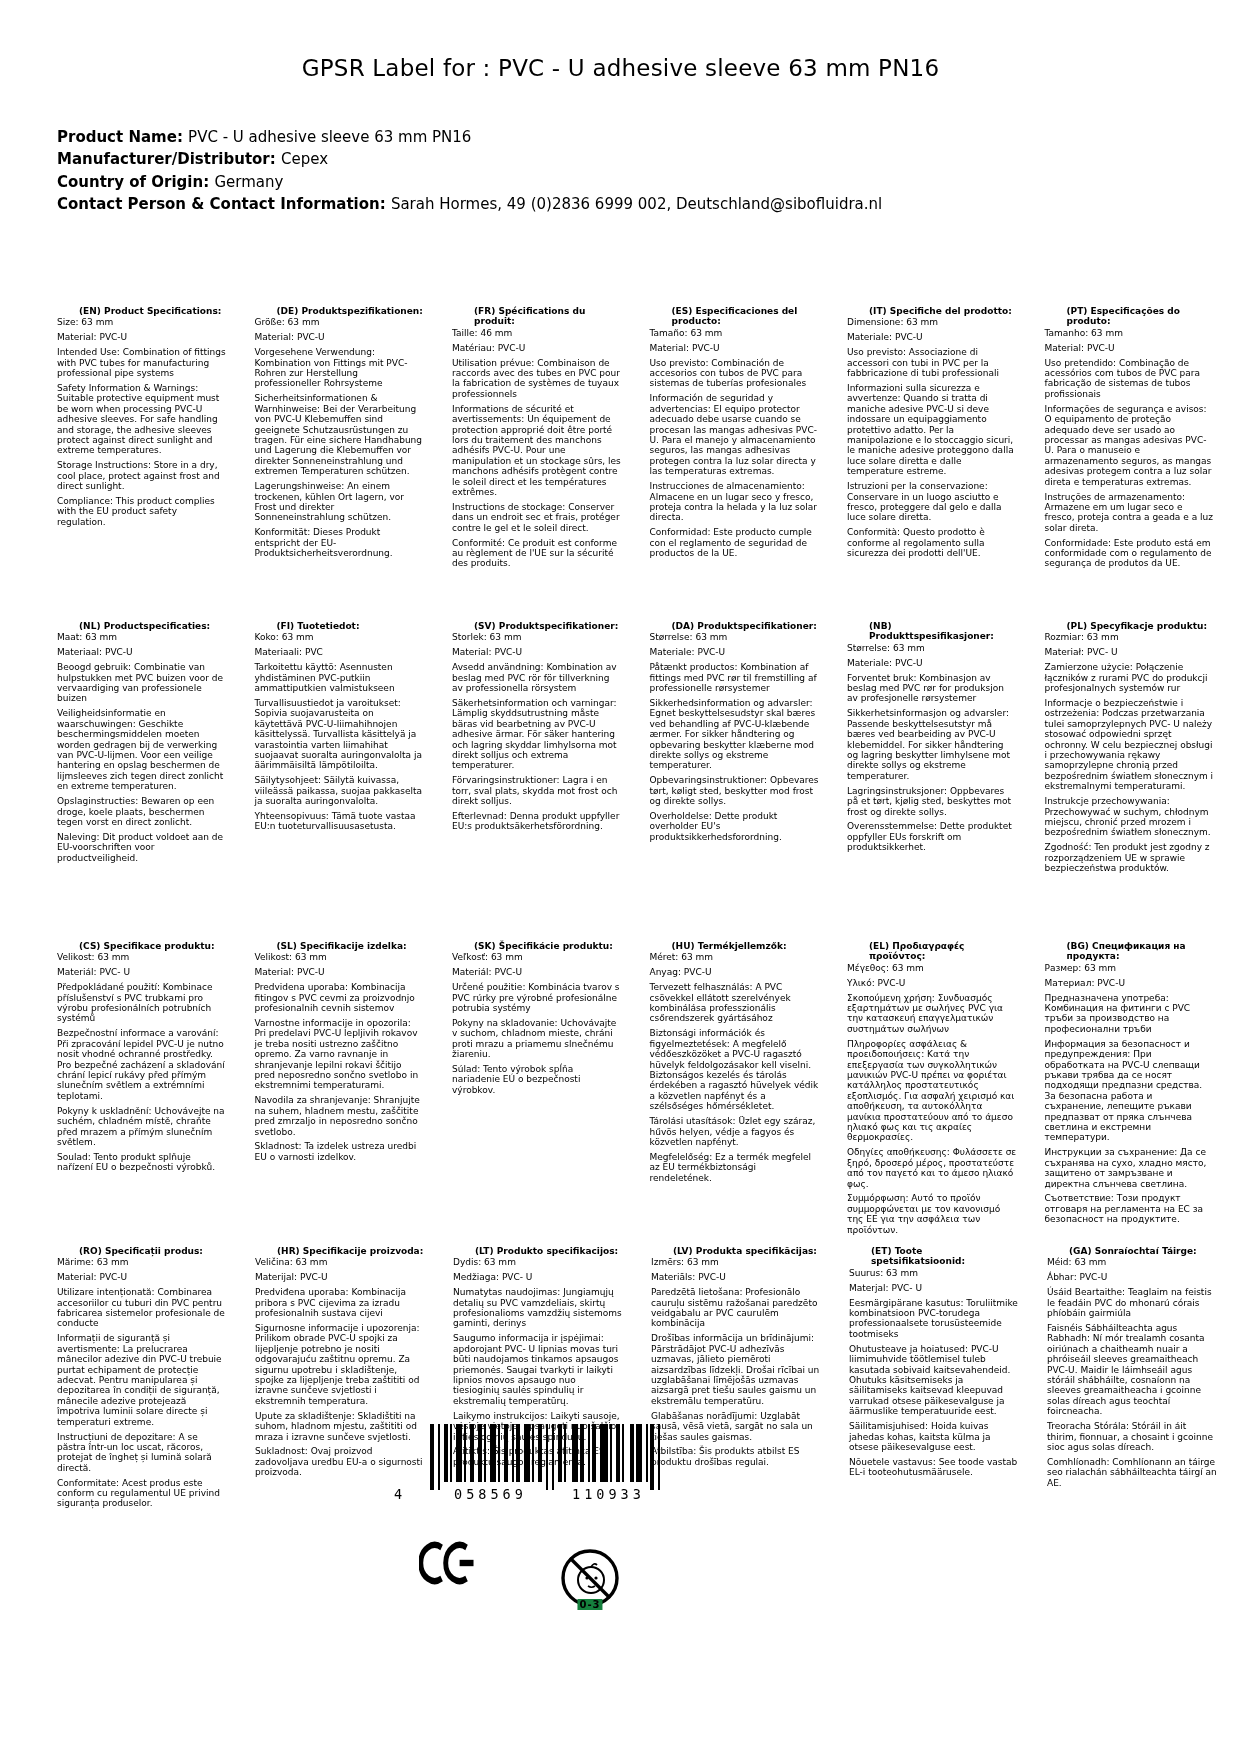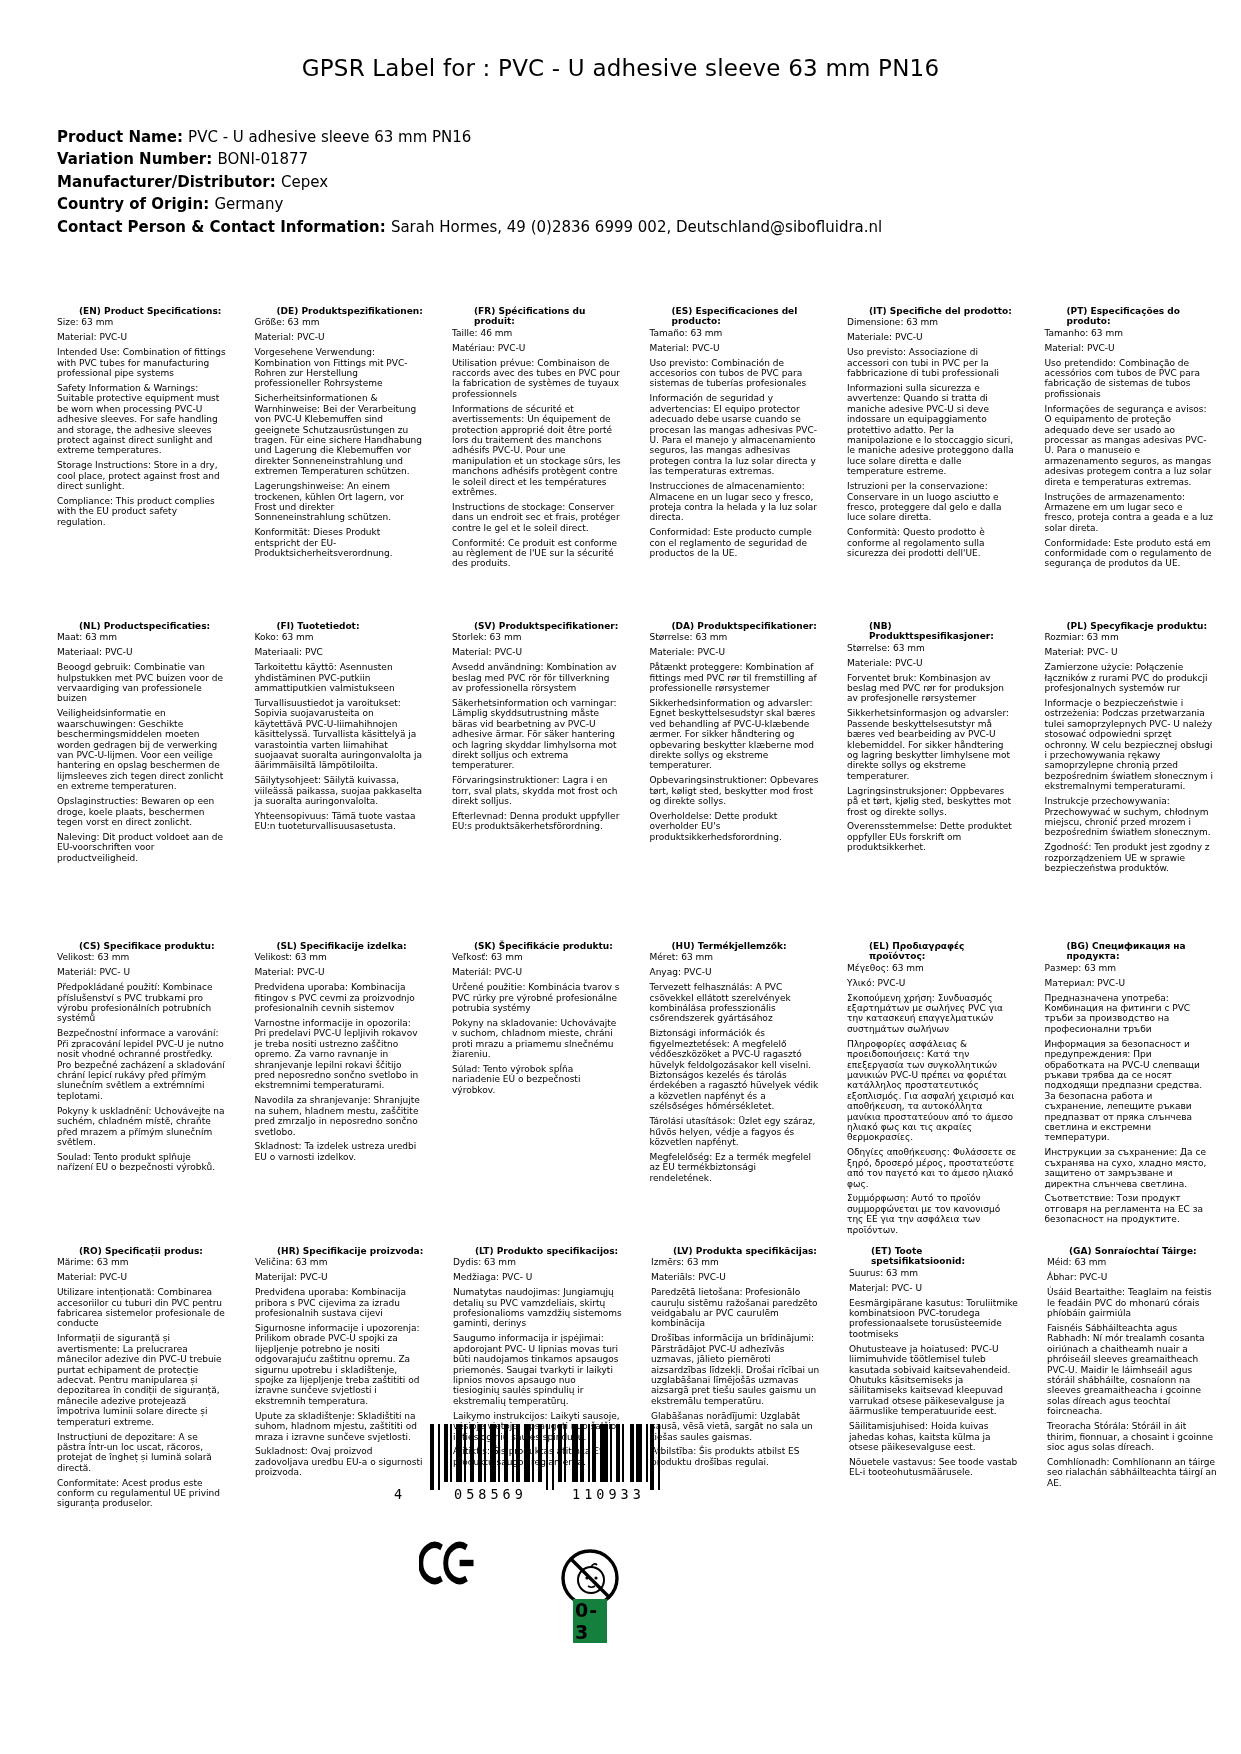--- a/index.html
+++ b/index.html
@@ -15,32 +15,31 @@
   .block p { margin:0 0 4.5px 0; }
   .barcode { position:absolute; left:392px; top:1424px; width:290px; height:84px; }
   .bars { position:absolute; left:38px; top:0; display:flex; align-items:flex-start; }
   .bar { background:#000; flex:none; }
   .digits { position:absolute; top:62px; left:0; width:100%; font-size:13.5px; font-family:"DejaVu Sans Mono", monospace; }
   .digits .prefix { position:absolute; left:2px; }
   .digits .g1 { position:absolute; left:62px; letter-spacing:4px; }
   .digits .g2 { position:absolute; left:180px; letter-spacing:4px; }
   .ce-mark { position:absolute; left:419px; top:1539px; width:58px; height:48px; }
   .age-warning { position:absolute; left:556px; top:1547px; width:68px; height:78px; }
-  .age-warning .age-label { position:absolute; left:50%; transform:translateX(-50%); top:52px; background:#15803d; padding:0 2px; font-size:19px; font-weight:bold; letter-spacing:1px; }
+  .age-warning .age-label { position:absolute; left:50%; transform:translateX(-50%); top:52px; background:#15803d; padding:0 2px; font-size:10px; font-weight:bold; letter-spacing:1px; }
 </style>
 </head>
 <body>
 
 <div class="page">
 
   <div class="title">GPSR Label for : PVC - U adhesive sleeve 63 mm PN16</div>
 
   <div class="product-info">
       <div class="info-row"><b>Product Name: </b><span>PVC - U adhesive sleeve 63 mm PN16</span></div>
-      <div class="info-row"><b>Variation Number: </b><span>BONI-01877</span></div>
       <div class="info-row"><b>Manufacturer/Distributor: </b><span>Cepex</span></div>
       <div class="info-row"><b>Country of Origin: </b><span>Germany</span></div>
       <div class="info-row"><b>Contact Person &amp; Contact Information: </b><span>Sarah Hormes, 49 (0)2836 6999 002, Deutschland@sibofluidra.nl</span></div>
     </div>
 
   <div class="spec-row spec-row-1">
       <div class="block">
         <div class="hdr">(EN) Product Specifications:</div>
         <p>Size: 63 mm</p>
         <p>Material: PVC-U</p>
@@ -120,21 +119,21 @@
         <p>Material: PVC-U</p>
         <p>Avsedd användning: Kombination av beslag med PVC rör för tillverkning av professionella rörsystem</p>
         <p>Säkerhetsinformation och varningar: Lämplig skyddsutrustning måste bäras vid bearbetning av PVC-U adhesive ärmar. För säker hantering och lagring skyddar limhylsorna mot direkt solljus och extrema temperaturer.</p>
         <p>Förvaringsinstruktioner: Lagra i en torr, sval plats, skydda mot frost och direkt solljus.</p>
         <p>Efterlevnad: Denna produkt uppfyller EU:s produktsäkerhetsförordning.</p>
       </div>
       <div class="block">
         <div class="hdr">(DA) Produktspecifikationer:</div>
         <p>Størrelse: 63 mm</p>
         <p>Materiale: PVC-U</p>
-        <p>Påtænkt proteggere: Kombination af fittings med PVC rør til fremstilling af professionelle rørsystemer</p>
+        <p>Påtænkt productos: Kombination af fittings med PVC rør til fremstilling af professionelle rørsystemer</p>
         <p>Sikkerhedsinformation og advarsler: Egnet beskyttelsesudstyr skal bæres ved behandling af PVC-U-klæbende ærmer. For sikker håndtering og opbevaring beskytter klæberne mod direkte sollys og ekstreme temperaturer.</p>
         <p>Opbevaringsinstruktioner: Opbevares tørt, køligt sted, beskytter mod frost og direkte sollys.</p>
         <p>Overholdelse: Dette produkt overholder EU's produktsikkerhedsforordning.</p>
       </div>
       <div class="block">
         <div class="hdr">(NB) Produkttspesifikasjoner:</div>
         <p>Størrelse: 63 mm</p>
         <p>Materiale: PVC-U</p>
         <p>Forventet bruk: Kombinasjon av beslag med PVC rør for produksjon av profesjonelle rørsystemer</p>
         <p>Sikkerhetsinformasjon og advarsler: Passende beskyttelsesutstyr må bæres ved bearbeiding av PVC-U klebemiddel. For sikker håndtering og lagring beskytter limhylsene mot direkte sollys og ekstreme temperaturer.</p>

